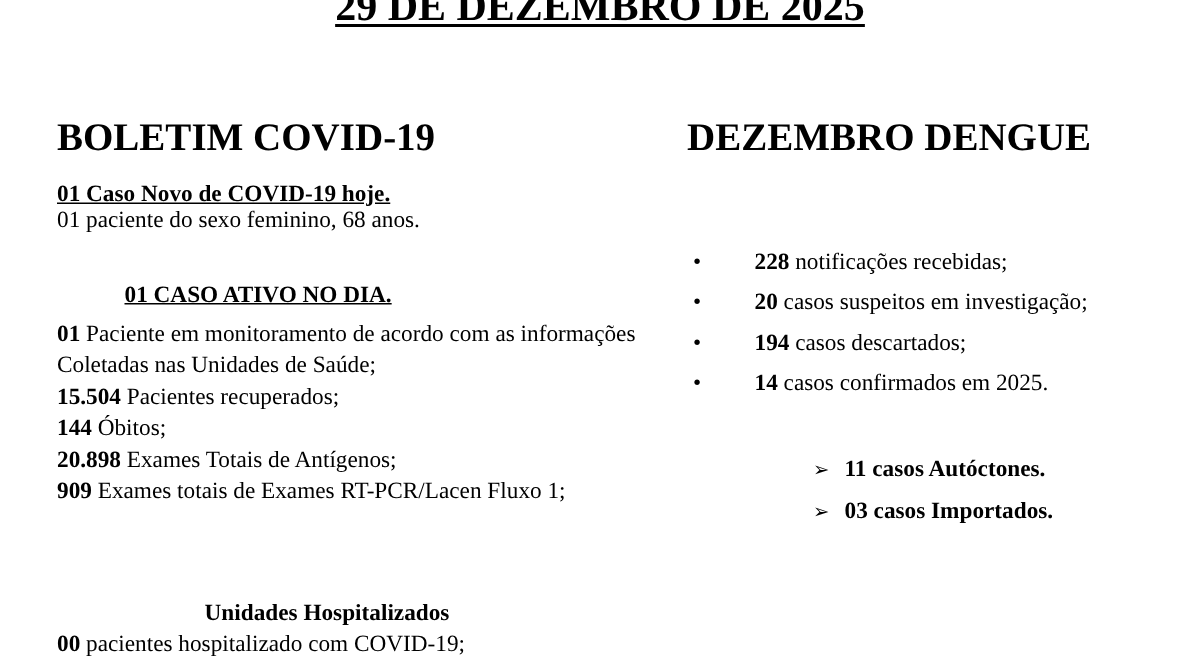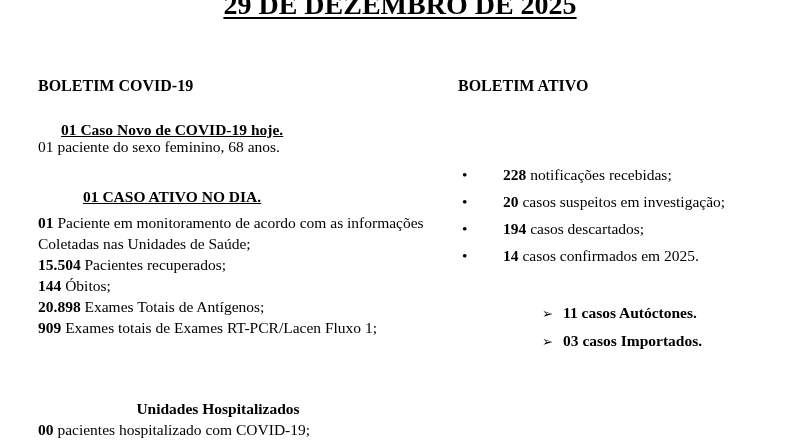--- a/index.html
+++ b/index.html
@@ -10,27 +10,27 @@
     text-decoration:underline;
   }
   .doc-title{
     position:absolute;top:-11px;left:0;right:0;text-align:center;
     font-size:28px;font-weight:bold;white-space:nowrap;
   }
   .doc-title .u{
     text-decoration:underline;text-decoration-thickness:2px;text-underline-offset:3px;
   }
   .col-heading{
-    position:absolute;font-size:16px;font-weight:bold;line-height:1.2;
+    position:absolute;font-size:26px;font-weight:bold;line-height:1.2;
     white-space:nowrap;margin:0;
   }
   .h-covid{left:38px;top:76px;}
   .h-dengue{left:458px;top:76px;}
   .line{position:absolute;line-height:1.2;white-space:nowrap;}
-  .new-case-title{left:38px;top:121px;font-weight:bold;text-decoration:underline;margin-left:23px;}
+  .new-case-title{left:38px;top:121px;font-weight:bold;text-decoration:underline;}
   .new-case-detail{left:38px;top:138px;}
   .active-heading{left:83px;top:188px;font-weight:bold;text-decoration:underline;}
   .stats{position:absolute;left:38px;top:212px;width:410px;}
   .stat-line{line-height:21px;white-space:nowrap;}
   .stat-line b{font-weight:bold;text-align:right;}
   .hosp-head{
     position:absolute;left:38px;top:400px;width:360px;text-align:center;
     font-weight:bold;line-height:1.2;
   }
   .hosp-line{left:38px;top:421px;}
@@ -74,21 +74,21 @@
       </div>
 
     <div class="hosp-head">Unidades Hospitalizados</div>
     <div class="line hosp-line">
       <b>00</b>
       <span>pacientes hospitalizado com COVID-19;</span>
     </div>
   </section>
 
   <section>
-    <h1 class="col-heading h-dengue">BOLETIM ATIVO</h1>
+    <h1 class="col-heading h-dengue">DEZEMBRO DENGUE</h1>
     <div class="dengue-bullets">
         <div class="d-row"><span class="bullet">•</span><b>228</b> notificações recebidas;</div>
         <div class="d-row"><span class="bullet">•</span><b>20</b> casos suspeitos em investigação;</div>
         <div class="d-row"><span class="bullet">•</span><b>194</b> casos descartados;</div>
         <div class="d-row"><span class="bullet">•</span><b>14</b> casos confirmados em 2025.</div>
       </div>
     <div class="dengue-subs">
         <div class="sub-row"><span class="arrow">➢</span><span class="txt">11 casos Autóctones.</span></div>
         <div class="sub-row"><span class="arrow">➢</span><span class="txt">03 casos Importados.</span></div>
       </div>

